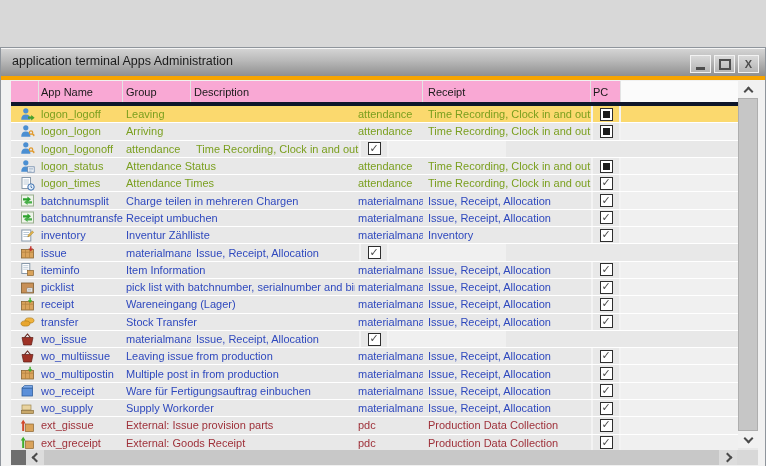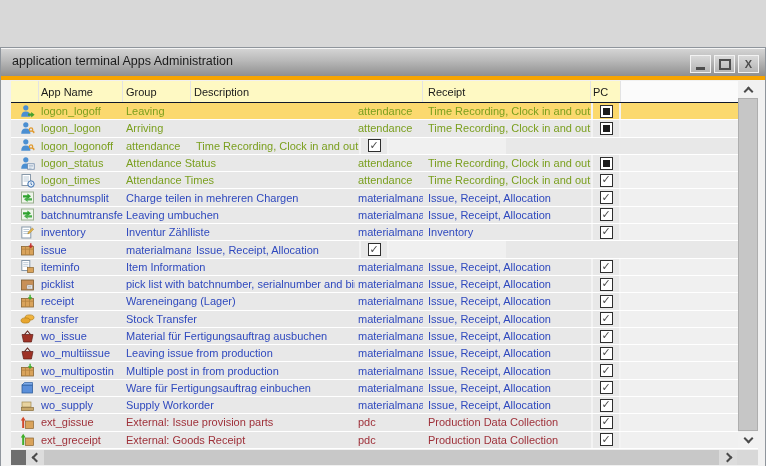--- a/index.html
+++ b/index.html
@@ -10,21 +10,21 @@
   .title-text{position:absolute;left:11px;top:6px;font-size:12.5px;color:#1b1b1b;}
   .winbtns{position:absolute;right:6px;top:7px;display:flex;gap:3px;}
   .winbtn{width:21px;height:18px;background:linear-gradient(#d9d9d9,#b5b5b5);border:1px solid #f2f2f2;
     display:flex;align-items:center;justify-content:center;box-sizing:border-box;}
   .glyph-min{width:9px;height:3px;background:#4d4d4d;margin-top:8px;}
   .glyph-max{width:8px;height:7px;border:2px solid #4d4d4d;}
   .glyph-close{color:#4d4d4d;font-weight:bold;font-size:11px;line-height:1;}
   .accent{position:absolute;left:0;top:28px;width:100%;height:4px;background:#F6A400;}
   
   .grid{position:absolute;left:10px;top:33px;width:747px;height:367px;background:#f1f1f1;}
-  .ghead{display:flex;height:21px;background:#fef9c3;border-bottom:1px solid #0f172a;align-items:flex-start;}
+  .ghead{display:flex;height:21px;background:#f9a8d4;border-bottom:4px solid #0f172a;align-items:flex-start;}
   .hcell{height:100%;box-sizing:border-box;display:flex;align-items:center;font-size:11px;color:#1a1a1a;
     border-right:1px solid #e3e3e3;overflow:hidden;white-space:nowrap;padding-left:4px;}
   .trow{display:flex;height:16.3px;background:#e8e8e8;border-bottom:1px solid #ffffff;align-items:center;}
   .trow.selected{background:#FBD96E;}
   .cell{height:100%;box-sizing:border-box;display:flex;align-items:center;font-size:11px;
     overflow:hidden;white-space:nowrap;padding-left:4px;}
   .c-icon{width:28px;padding-left:9px;}
   .c-name{width:84px;padding-left:2px;}
   .c-desc{width:232px;padding-left:3px;}
   .c-group{width:68px;padding-left:3px;}
@@ -217,21 +217,21 @@
         </div>
         <div class="trow">
           <div class="cell c-icon">
             <svg viewBox="0 0 15 15" width="15" height="15">
               <rect x="1.5" y="2" width="12" height="11" fill="#eef4ea" stroke="#9ab08e"></rect>
               <path d="M3 5.2h4.4V3.6L11 6.3 7.4 9V7.4H3Z" fill="#2da32d"></path>
               <path d="M12 10.4H7.6V12L4 9.3l3.6-2.7v1.6H12Z" fill="#2da32d" opacity="0.85"></path>
             </svg>
           </div>
           <div class="cell c-name" style="color:#2F49BE">batchnumtransfer</div>
-          <div class="cell c-desc" style="color:#2F49BE">Leaving umbuchen</div>
+          <div class="cell c-desc" style="color:#2F49BE">Receipt umbuchen</div>
           <div class="cell c-group" style="color:#2F49BE">materialmanagement</div>
           <div class="cell c-lic" style="color:#2F49BE">Issue, Receipt, Allocation</div>
           <div class="cell c-pc">
             <span class="cb">
               <span class="tick">✓</span>
             </span>
           </div>
           <div class="cell c-fill"></div>
         </div>
         <div class="trow">
@@ -347,21 +347,20 @@
           <div class="cell c-fill"></div>
         </div>
         <div class="trow">
           <div class="cell c-icon">
             <svg viewBox="0 0 15 15" width="15" height="15">
               <path d="M2 5.5h11l-1.6 7.5H3.6Z" fill="#9e3226" stroke="#5e1d15" stroke-width="0.7"></path>
               <path d="M4.5 5.5 7.5 2l3 3.5" fill="none" stroke="#5e1d15" stroke-width="1.1"></path>
             </svg>
           </div>
           <div class="cell c-name" style="color:#2F49BE">wo_issue</div>
-          <div class="cell c-desc" style="color:#2F49BE">Material für Fertigungsauftrag ausbuchen</div>
           <div class="cell c-group" style="color:#2F49BE">materialmanagement</div>
           <div class="cell c-lic" style="color:#2F49BE">Issue, Receipt, Allocation</div>
           <div class="cell c-pc">
             <span class="cb">
               <span class="tick">✓</span>
             </span>
           </div>
           <div class="cell c-fill"></div>
         </div>
         <div class="trow">

